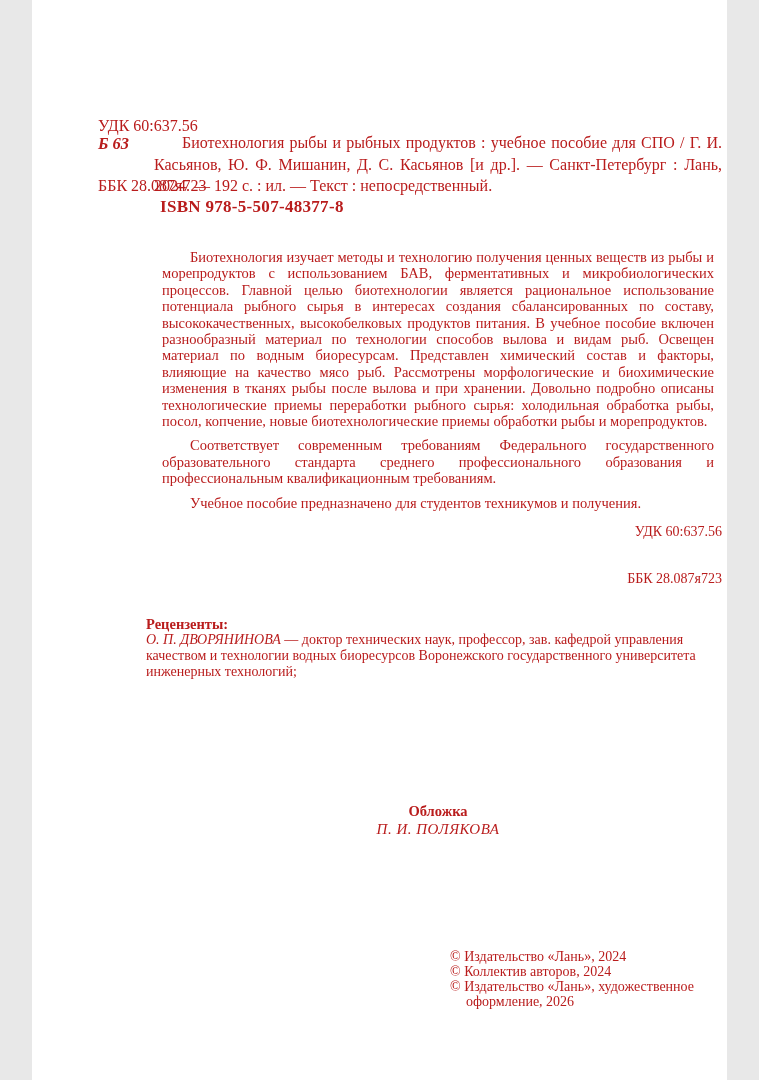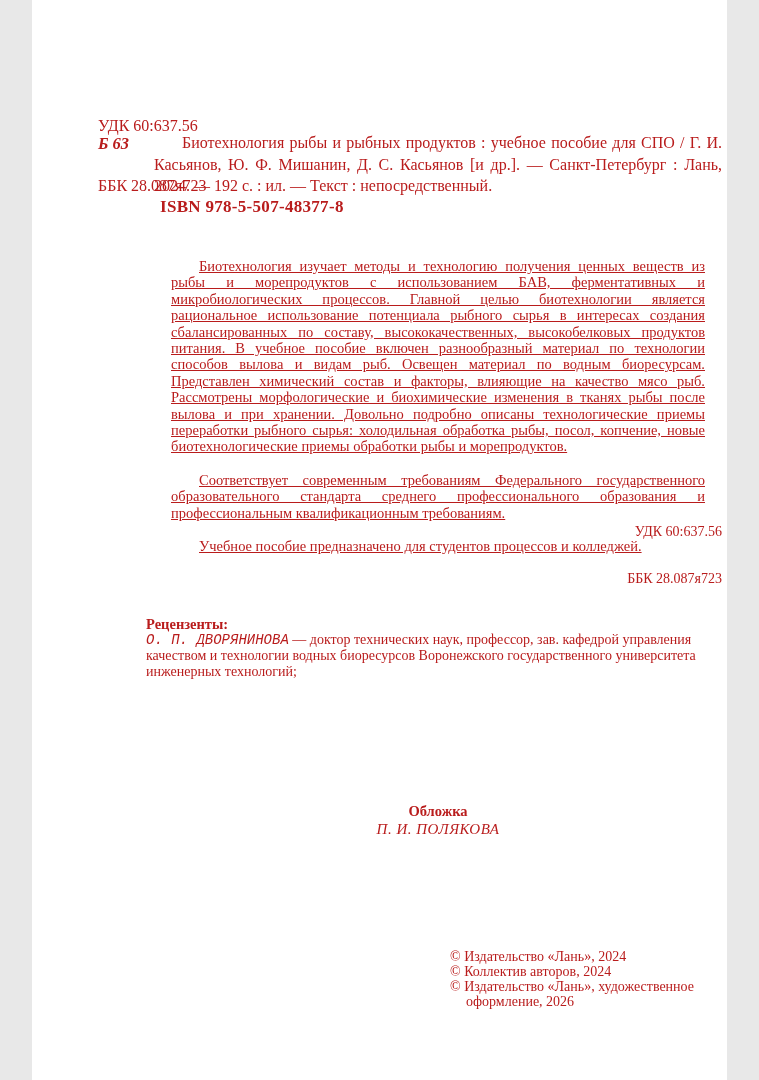--- a/index.html
+++ b/index.html
@@ -43,44 +43,43 @@
     letter-spacing: 0.3px;
   }
 
   
   .annotation {
     left: 122px; top: 241px; width: 568px;
     font-size: 14.5px; line-height: 16.4px;
     text-align: justify;
   }
   .annotation p {
-    margin: 17px;
+    margin: 8px;
     text-indent: 28px;
-    text-decoration: underline;
   }
 
   
   .udk-right {
     left: 122px; top: 493px; width: 568px;
     font-size: 14px; line-height: 15.5px;
     text-align: right;
     white-space: pre;
   }
 
   
   .reviewers {
     left: 114px; top: 616px; width: 568px;
     font-size: 14px; line-height: 16px;
     text-align: left;
   }
   .reviewers .heading {
     font-weight: bold;
     font-size: 14.5px;
   }
-  .reviewer-name { font-style: italic; font-family: Liberation Mono, monospace; }
+  .reviewer-name { font-style: italic; }
 
   
   .cover {
     left: 122px; top: 803px; width: 568px;
     text-align: center;
     font-size: 14.5px; line-height: 17.5px;
   }
   .cover .heading { font-weight: bold; }
   .cover .name { font-style: italic; font-size: 15px; letter-spacing: 0.5px; }
 
@@ -106,21 +105,21 @@
 
   <div class="abs entry-code">Б 63</div>
 
   <div class="abs bib">Биотехнология рыбы и рыбных продуктов : учебное пособие для СПО / Г. И. Касьянов, Ю. Ф. Мишанин, Д. С. Касьянов [и др.]. — Санкт-Петербург : Лань, 2024. — 192 с. : ил. — Текст : непосредственный.</div>
 
   <div class="abs isbn">ISBN 978-5-507-48377-8</div>
 
   <div class="abs annotation">
     <p>Биотехнология изучает методы и технологию получения ценных веществ из рыбы и морепродуктов с использованием БАВ, ферментативных и микробиологических процессов. Главной целью биотехнологии является рациональное использование потенциала рыбного сырья в интересах создания сбалансированных по составу, высококачественных, высокобелковых продуктов питания. В учебное пособие включен разнообразный материал по технологии способов вылова и видам рыб. Освещен материал по водным биоресурсам. Представлен химический состав и факторы, влияющие на качество мясо рыб. Рассмотрены морфологические и биохимические изменения в тканях рыбы после вылова и при хранении. Довольно подробно описаны технологические приемы переработки рыбного сырья: холодильная обработка рыбы, посол, копчение, новые биотехнологические приемы обработки рыбы и морепродуктов.</p>
     <p>Соответствует современным требованиям Федерального государственного образовательного стандарта среднего профессионального образования и профессиональным квалификационным требованиям.</p>
-    <p>Учебное пособие предназначено для студентов процессов и колледжей.</p>
+    <p>Учебное пособие предназначено для студентов техникумов и получения.</p>
   </div>
 
   <div class="abs udk-right">
     <div>УДК 60:637.56</div>
     <div>ББК 28.087я723</div>
   </div>
 
   <div class="abs reviewers">
     <div class="heading">Рецензенты:</div>
     <div><span class="reviewer-name">О. П. ДВОРЯНИНОВА</span> <span>— доктор технических наук, профессор, зав. кафедрой управления качеством и технологии водных биоресурсов Воронежского государственного университета инженерных технологий;</span></div>

